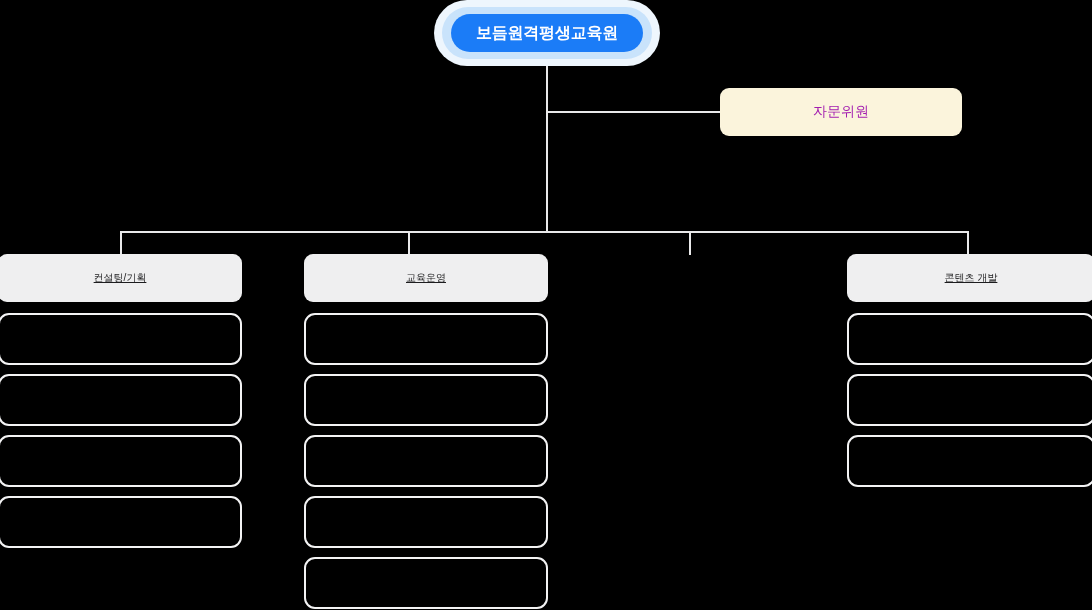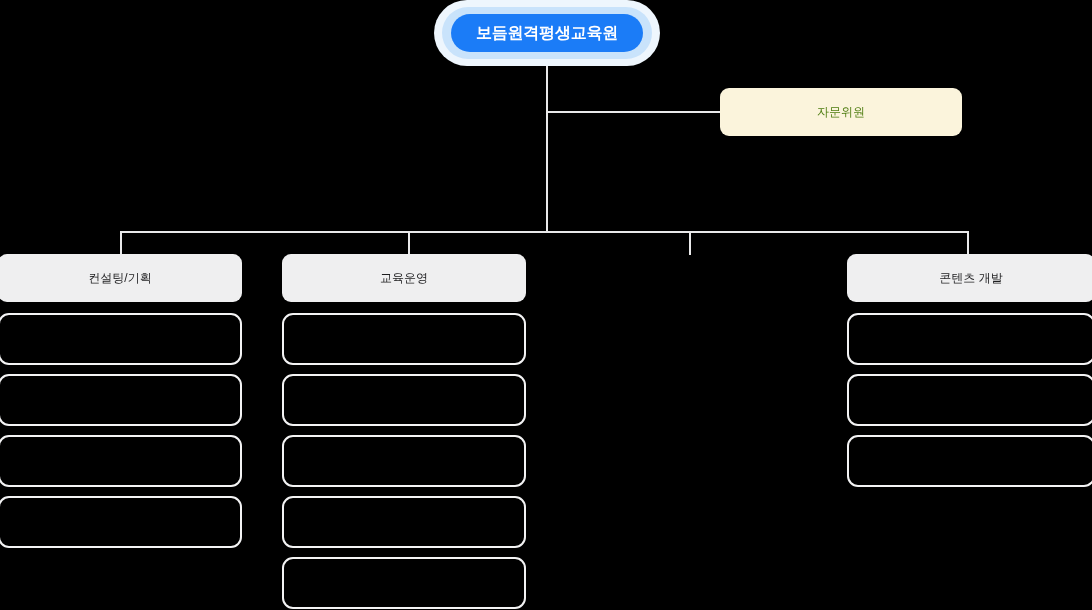--- a/index.html
+++ b/index.html
@@ -78,44 +78,45 @@
     top: 88px;
     width: 242px;
     height: 48px;
     background: #fbf4dc;
     border-radius: 9px;
     display: flex;
     align-items: center;
     justify-content: center;
   }
   .advisory-label {
-    color: #4d7c0f;
-    font-size: 12px;
+    color: #a21caf;
+    font-size: 14px;
     font-weight: normal;
     white-space: nowrap;
   }
 
   
   .dept-col {
     position: absolute;
     top: 254px;
   }
   .dept-header {
     height: 48px;
     background: #efeff0;
     border-radius: 9px;
     display: flex;
     align-items: center;
     justify-content: center;
   }
   .dept-header-label {
     color: #1d1d1f;
-    font-size: 12px;
+    font-size: 10px;
     font-weight: normal;
     white-space: nowrap;
+    text-decoration: underline;
   }
   .dept-items {
     margin-top: 11px;
     display: flex;
     flex-direction: column;
     gap: 9px;
   }
   .dept-item {
     height: 52px;
     border: 2px solid #f3f3f4;
@@ -174,21 +175,21 @@
       </div>
       <div class="dept-item">
         <span class="dept-item-label"></span>
       </div>
       <div class="dept-item">
         <span class="dept-item-label"></span>
       </div>
     </div>
   </div>
 
-  <div class="dept-col" style="left:282px; width:244px;">
+  <div class="dept-col" style="left:304px; width:244px;">
     <div class="dept-header">
       <span class="dept-header-label">교육운영</span>
     </div>
     <div class="dept-items">
       <div class="dept-item">
         <span class="dept-item-label"></span>
       </div>
       <div class="dept-item">
         <span class="dept-item-label"></span>
       </div>

